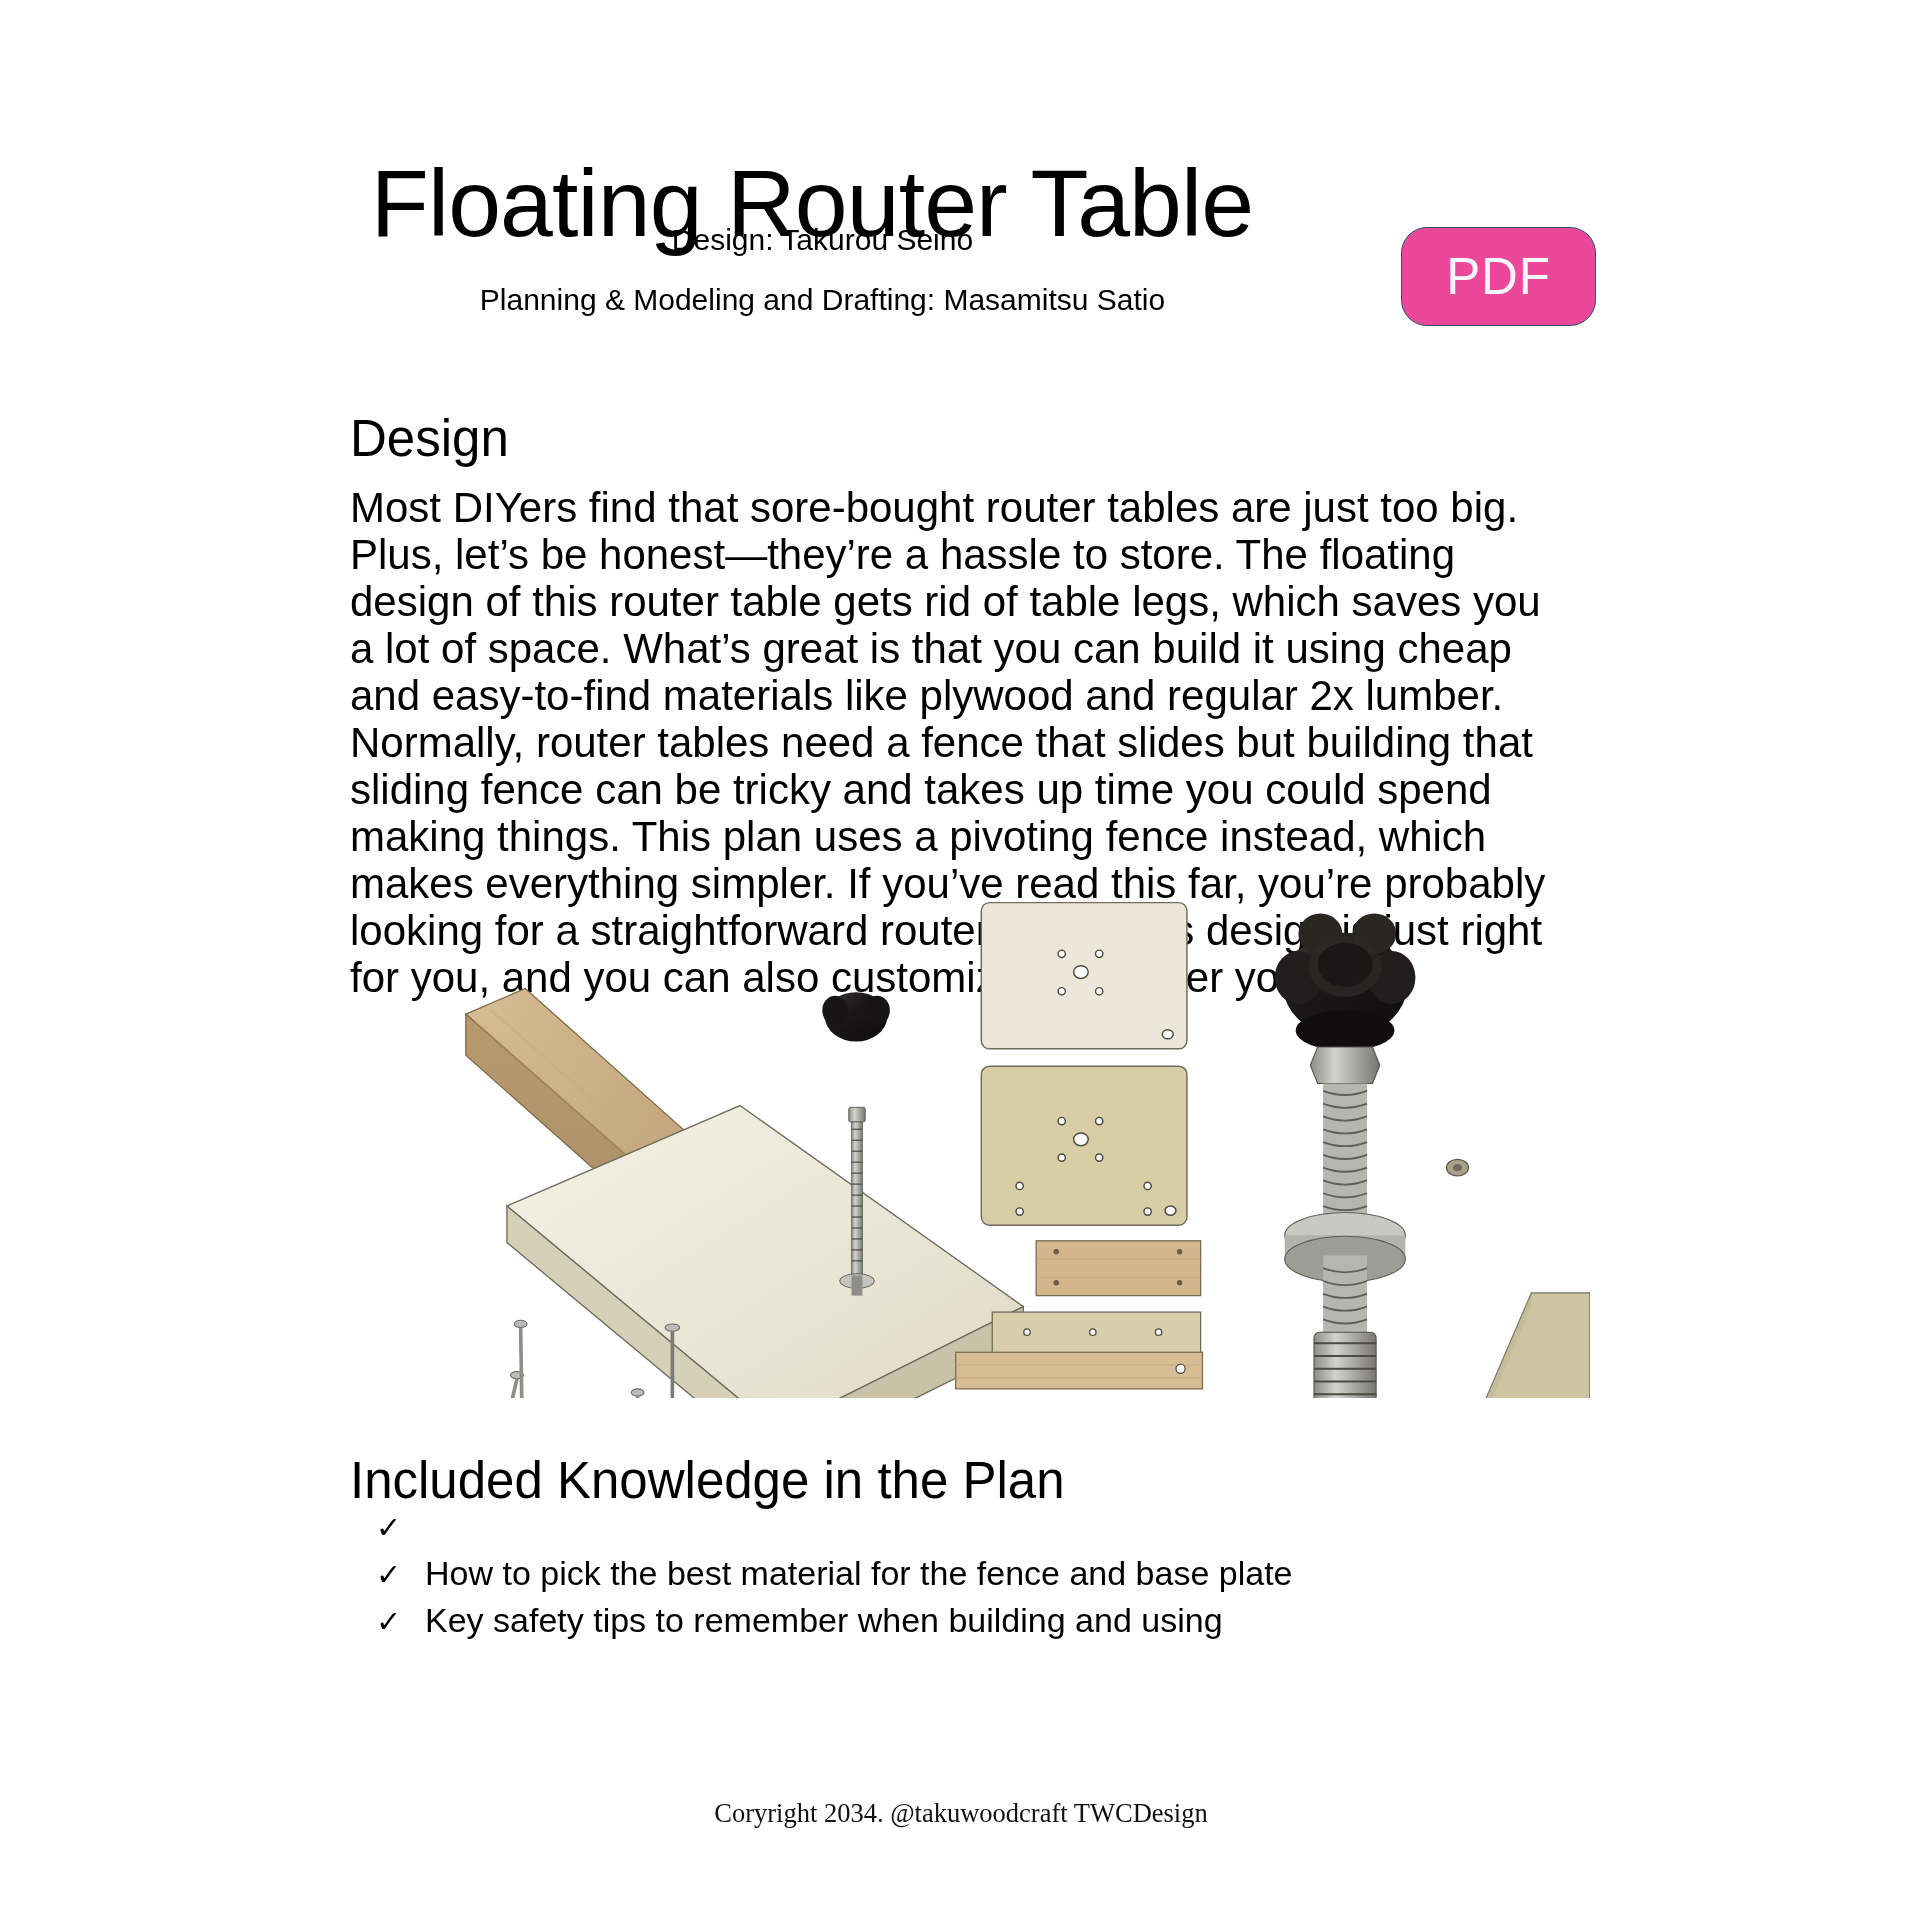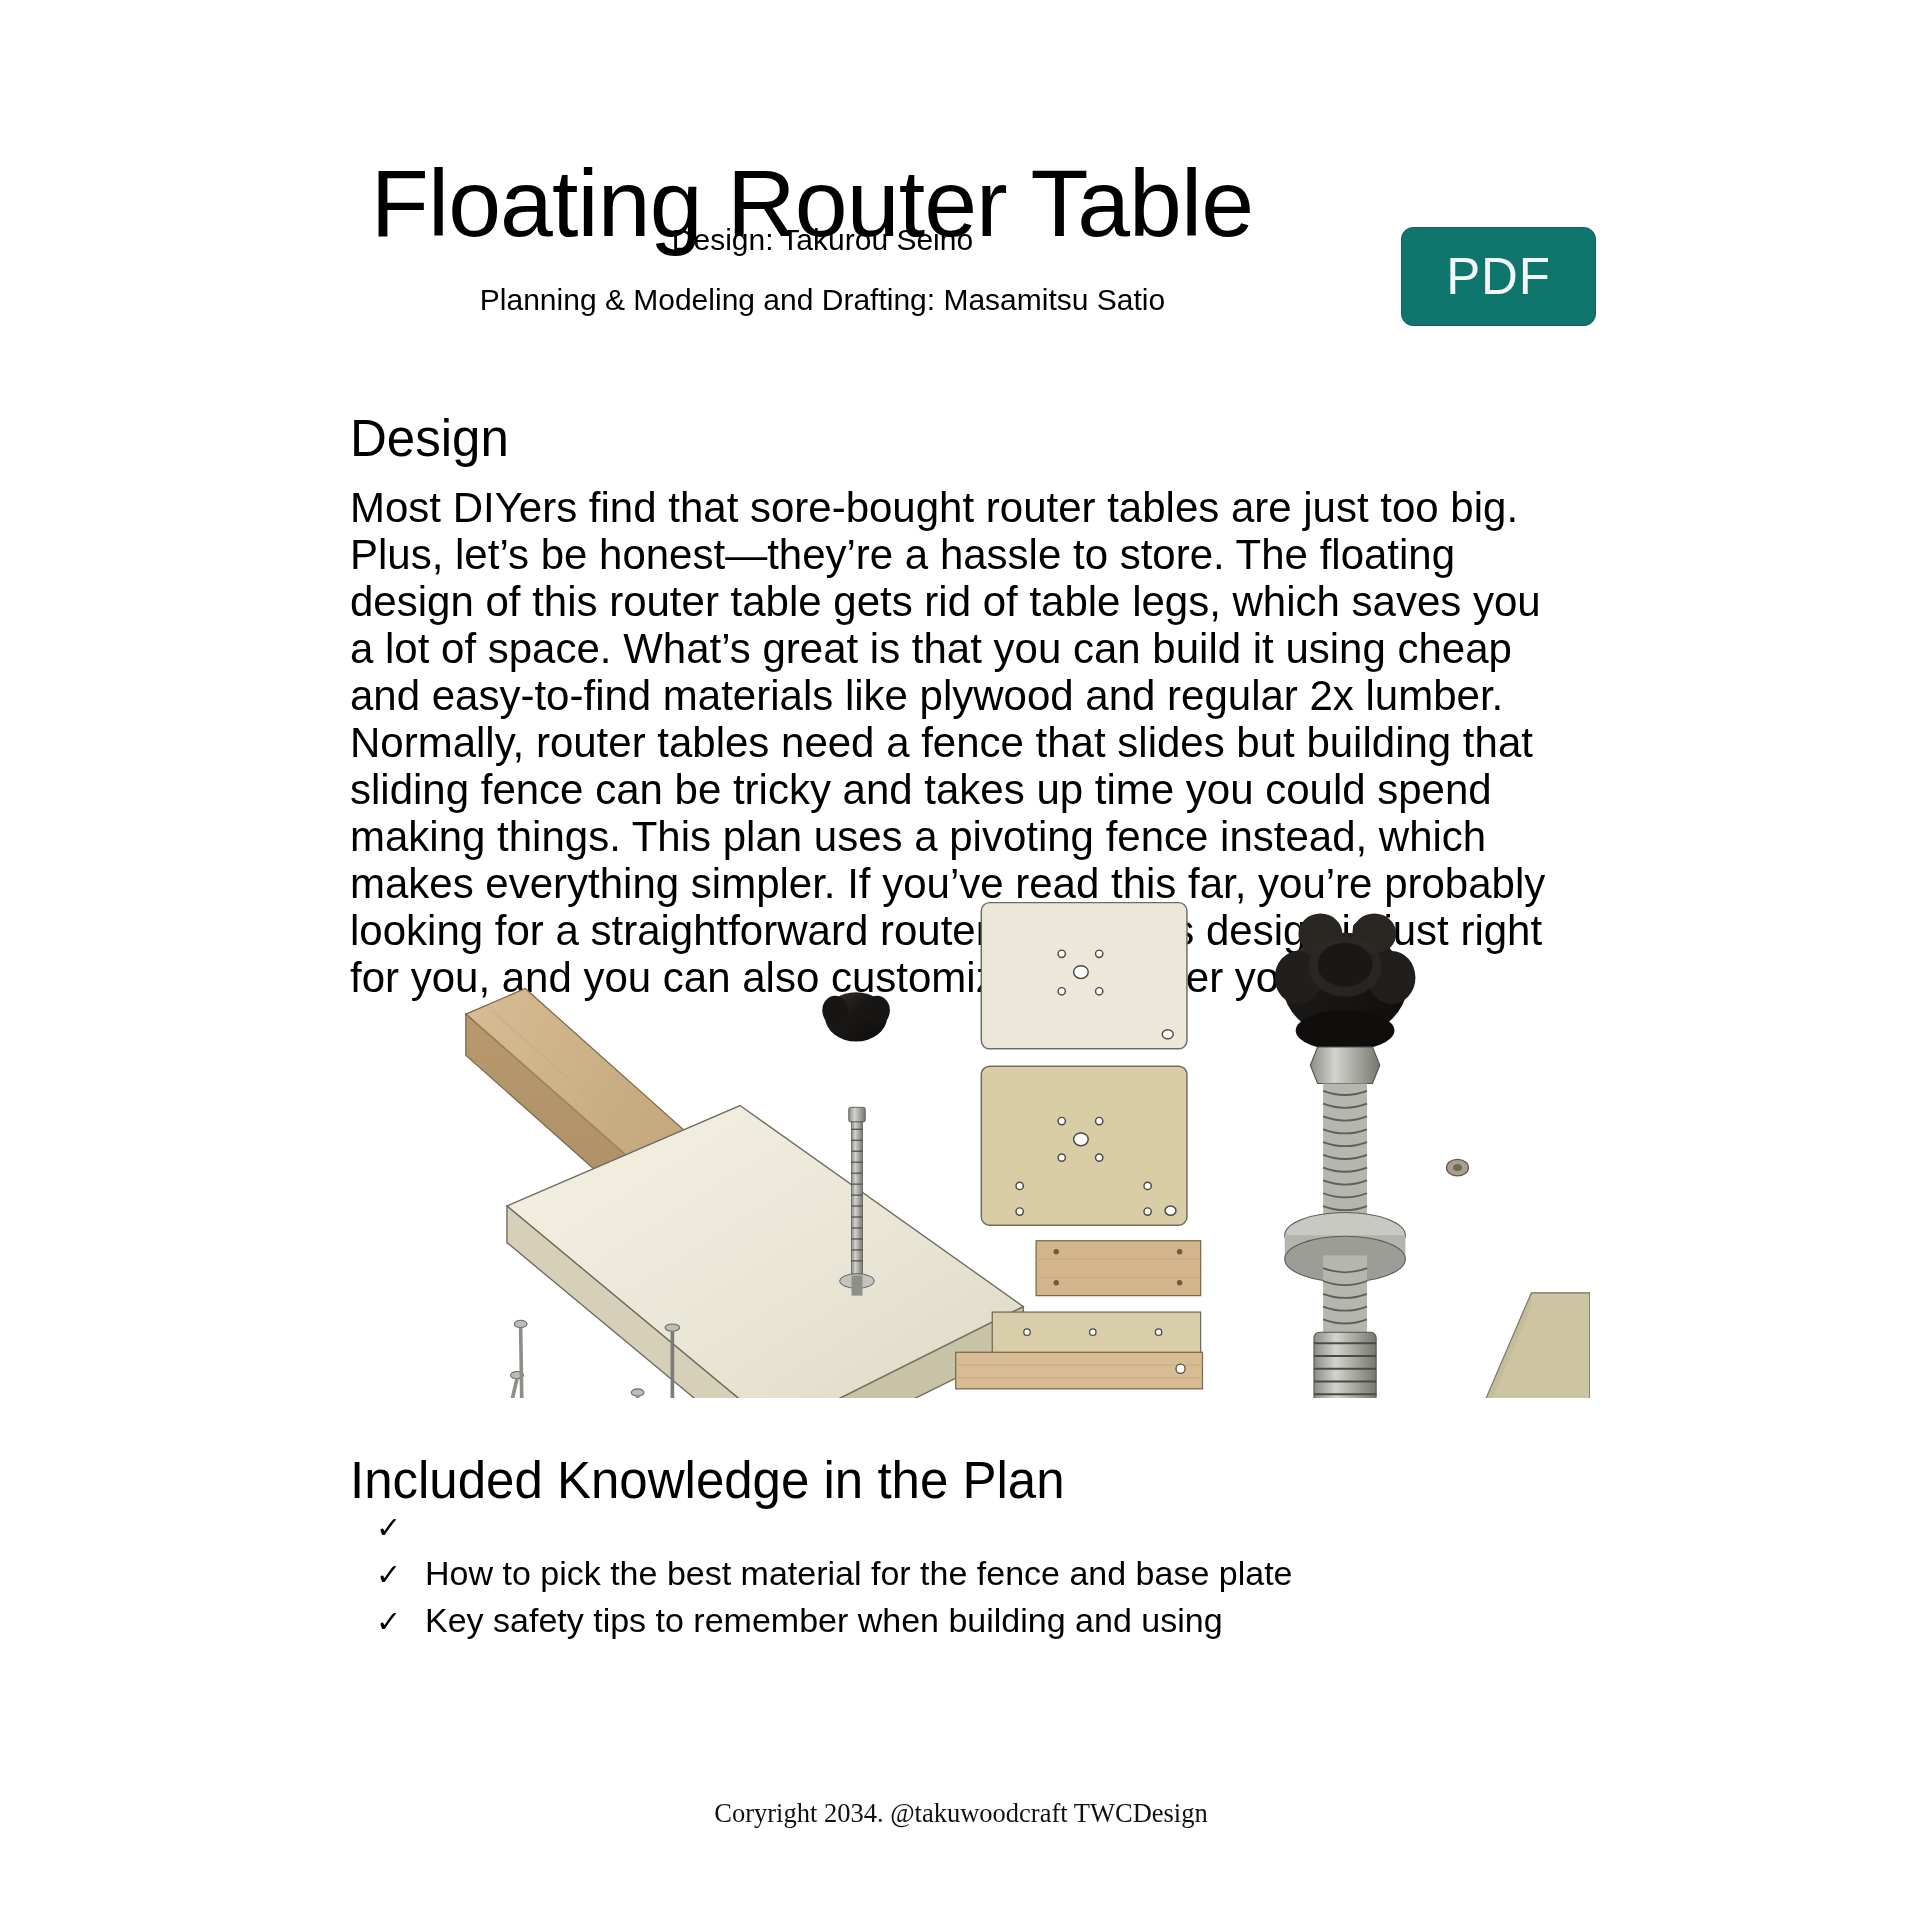--- a/index.html
+++ b/index.html
@@ -51,22 +51,22 @@
   }
   .credit-line.second { margin-top: 30px; }
 
   
   .pdf-badge {
     position: absolute;
     left: 1401px;
     top: 227px;
     width: 193px;
     height: 97px;
-    border-radius: 12px;
-    background: #0f766e;
+    border-radius: 26px;
+    background: #ec4899;
     border: 1.8px solid #27546f;
     display: flex;
     align-items: center;
     justify-content: center;
   }
   .pdf-badge-label {
     color: #f2f7fa;
     font-size: 51px;
     font-weight: 400;
     letter-spacing: 0.9px;

